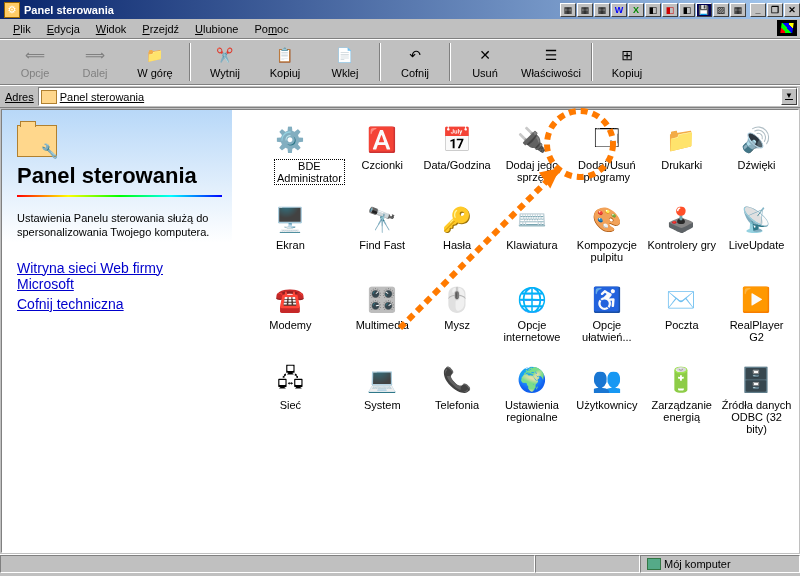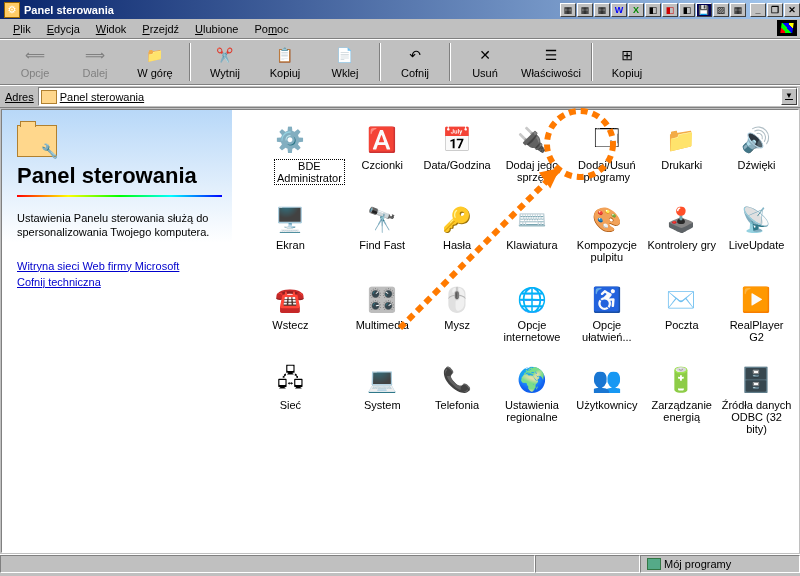--- a/index.html
+++ b/index.html
@@ -27,21 +27,21 @@
 .small-folder { width: 16px; height: 14px; background: #ffd78c; border: 1px solid #b08030; position: relative; }
 .addr-drop { width: 16px; height: 17px; background: #c0c0c0; border: 1px solid; border-color: #fff #404040 #404040 #fff; text-align: center; line-height: 14px; font-size: 8px; }
 .content { display: flex; background: #fff; height: 444px; border: 1px solid; border-color: #808080 #fff #fff #808080; margin: 1px; }
 .left-pane { width: 230px; padding: 15px 10px 10px 15px; background: linear-gradient(to bottom, #b8d8f8 0%, #fff 30%); position: relative; }
 .big-folder { width: 40px; height: 32px; background: #ffd78c; border: 1px solid #b08030; position: relative; margin-bottom: 8px; }
 .big-folder::before { content: ""; position: absolute; top: -5px; left: 2px; width: 14px; height: 5px; background: #ffd78c; border: 1px solid #b08030; border-bottom: none; }
 .big-folder::after { content: "🔧"; position: absolute; right: -3px; bottom: -3px; font-size: 14px; }
 .pane-title { font-size: 22px; font-weight: bold; line-height: 1.0; margin-bottom: 8px; }
 .hr-rainbow { height: 2px; background: linear-gradient(to right, #f00, #ff0, #0f0, #0ff, #00f); margin-bottom: 14px; }
 .pane-text { font-size: 11px; line-height: 1.3; margin-bottom: 10px; }
-.pane-link { color: #0000cc; text-decoration: underline; font-size: 11px; display: block; margin-bottom: 4px; }
+.pane-link { color: #0000cc; text-decoration: underline; font-size: 14px; display: block; margin-bottom: 4px; }
 .icon-area { flex: 1; padding: 10px 4px; display: grid; grid-template-columns: repeat(7, 1fr); grid-auto-rows: 80px; gap: 0px 0px; align-content: start; overflow: hidden; }
 .cp-icon { display: flex; flex-direction: column; align-items: center; text-align: center; font-size: 11px; gap: 3px; padding-top: 4px; }
 .cp-icon .ico { width: 32px; height: 32px; display: flex; align-items: center; justify-content: center; font-size: 24px; }
 .cp-icon .lbl { line-height: 1.1; max-width: 72px; word-wrap: break-word; padding: 0 1px; }
 .cp-icon.selected .lbl { border: 1px dotted #000; padding: 0 2px; margin-left: 38px; }
 .statusbar { height: 20px; background: #c0c0c0; border-top: 1px solid #fff; display: flex; }
 .status-cell { border: 1px solid; border-color: #808080 #fff #fff #808080; height: 18px; display: flex; align-items: center; padding: 0 6px; gap: 3px; }
 .arrow-annotation { position: absolute; pointer-events: none; z-index: 1000; top: 108px; left: 0; }
 </style>
 </head>
@@ -199,21 +199,21 @@
       <div class="cp-icon">
         <div class="ico">🕹️</div>
         <div class="lbl">Kontrolery gry</div>
       </div>
       <div class="cp-icon">
         <div class="ico">📡</div>
         <div class="lbl">LiveUpdate</div>
       </div>
       <div class="cp-icon">
         <div class="ico">☎️</div>
-        <div class="lbl">Wstecz</div>
+        <div class="lbl">Modemy</div>
       </div>
       <div class="cp-icon">
         <div class="ico">🎛️</div>
         <div class="lbl">Multimedia</div>
       </div>
       <div class="cp-icon">
         <div class="ico">🖱️</div>
         <div class="lbl">Mysz</div>
       </div>
       <div class="cp-icon">
@@ -261,21 +261,21 @@
         <div class="lbl">Źródła danych ODBC (32 bity)</div>
       </div>
     </div>
 </div>
 
 <div class="statusbar">
   <div class="status-cell" style="flex:1"></div>
   <div class="status-cell" style="width:105px"></div>
   <div class="status-cell" style="width:160px">
     <div style="width:14px;height:12px;background:#5a8;border:1px solid #374"></div>
-    <span>Mój programy</span>
+    <span>Mój komputer</span>
   </div>
 </div>
 
 <svg class="arrow-annotation" width="800" height="450">
   <circle cx="580" cy="36" r="33" stroke="#ff7a00" stroke-width="6" fill="none" stroke-dasharray="7,5"></circle>
   <line x1="400" y1="220" x2="560" y2="60" stroke="#ff7a00" stroke-width="6" stroke-dasharray="7,5"></line>
   <polygon points="560,60 540,68 554,82" fill="#ff7a00" transform="rotate(10 560 60)"></polygon>
 </svg>
 
 </body></html>

